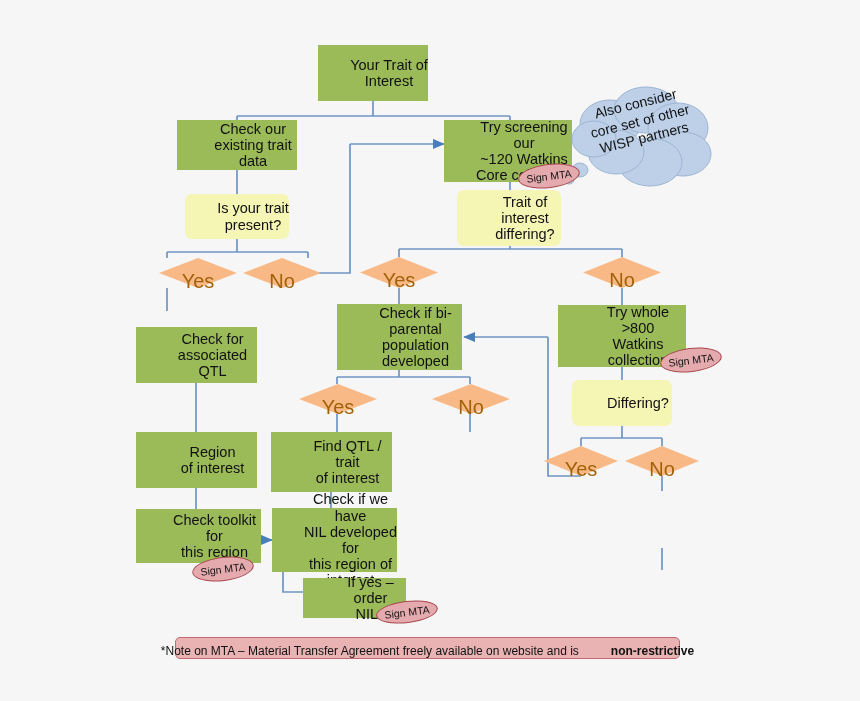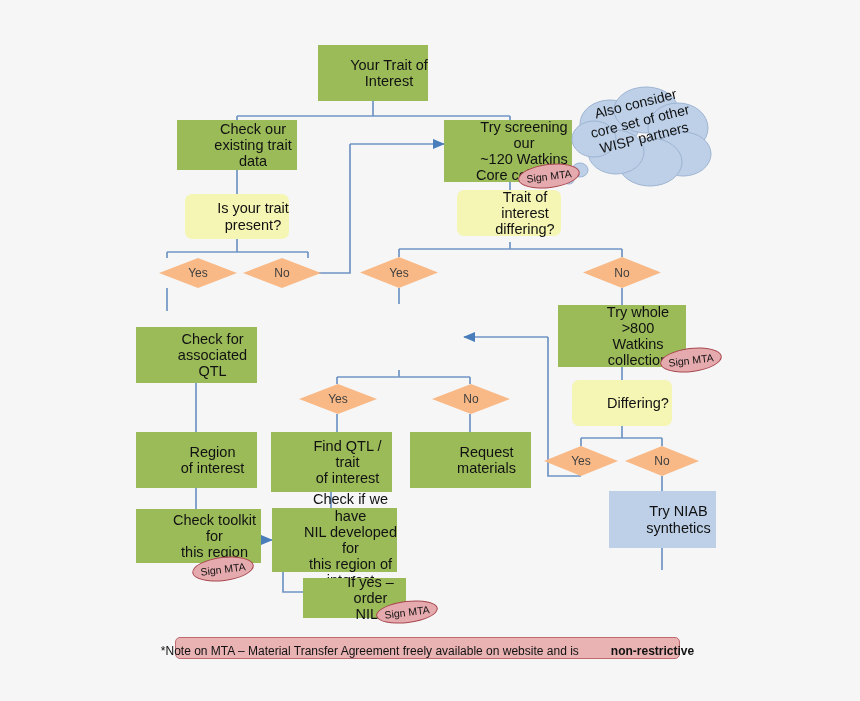--- a/index.html
+++ b/index.html
@@ -55,27 +55,27 @@
   }
   .diamond .dshape {
     position: absolute;
     left: 0; top: 0;
     width: 100%; height: 100%;
     background: #f9b986;
     clip-path: polygon(50% 0%, 100% 50%, 50% 100%, 0% 50%);
   }
   .diamond .dlabel {
     position: absolute;
-    left: 0; top: 0;
+    left: 0; top: 8px;
     width: 100%; height: 100%;
     display: flex;
     align-items: center;
     justify-content: center;
-    font-size: 12px;
-    color: #404040;
+    font-size: 20px;
+    color: #a16207;
   }
   .mta {
     position: absolute;
     z-index: 6;
     background: #e5aaae;
     border: 1.2px solid #a8484f;
     border-radius: 50%;
     font-size: 10.5px;
     color: #111;
     display: flex;
@@ -203,58 +203,58 @@
 existing trait data</div>
 
   <div class="node proc" style="left:444px; top:120px; width:128px; height:62px;">Try screening our
 ~120 Watkins
 Core collection</div>
   <div class="mta" style="left:518px; top:164px; width:62px; height:24px;">Sign MTA</div>
 
   <div class="node cond" style="left:185px; top:194px; width:104px; height:45px;">Is your trait
 present?</div>
 
-  <div class="node cond" style="left:457px; top:190px; width:104px; height:46px;">Trait of
+  <div class="node cond" style="left:457px; top:190px; width:104px; height:56px;">Trait of
 interest
 differing?</div>
 
   <div class="node proc" style="left:136px; top:311px; width:121px; height:56px;margin-top:16px;">Check for
 associated QTL</div>
 
+  <div class="node proc" style="left:337px; top:304px; width:125px; height:66px;">Check if bi-
+parental
+population
+developed</div>
 
   <div class="node proc" style="left:558px; top:305px; width:128px; height:62px;">Try whole &gt;800
 Watkins collection</div>
   <div class="mta" style="left:660px; top:348px; width:62px; height:24px;">Sign MTA</div>
 
   <div class="node cond" style="left:572px; top:380px; width:100px; height:46px;">Differing?</div>
 
   <div class="node proc" style="left:136px; top:432px; width:121px; height:56px;">Region
 of interest</div>
 
   <div class="node proc" style="left:271px; top:432px; width:121px; height:60px;">Find QTL / trait
 of interest</div>
 
-  <div class="node proc" style="left:410px; top:432px; width:121px; height:56px;">Request
-materials</div>
 
   <div class="node proc" style="left:136px; top:509px; width:125px; height:54px;">Check toolkit for
 this region</div>
   <div class="mta" style="left:192px; top:557px; width:62px; height:24px;">Sign MTA</div>
 
   <div class="node proc" style="left:272px; top:508px; width:125px; height:64px;">Check if we have
 NIL developed for
 this region of
 interest</div>
 
   <div class="node proc" style="left:303px; top:578px; width:103px; height:40px;">If yes – order
 NILs</div>
   <div class="mta" style="left:376px; top:601px; width:62px; height:22px;">Sign MTA</div>
 
-  <div class="node proc-blue" style="left:609px; top:491px; width:107px; height:57px;">Try NIAB
-synthetics</div>
 
 
   <div class="diamond" style="left:159px; top:258px; width:78px; height:30px;">
     <div class="dshape"></div>
     <div class="dlabel">Yes</div>
   </div>
 
   <div class="diamond" style="left:243px; top:258px; width:78px; height:30px;">
     <div class="dshape"></div>
     <div class="dlabel">No</div>

